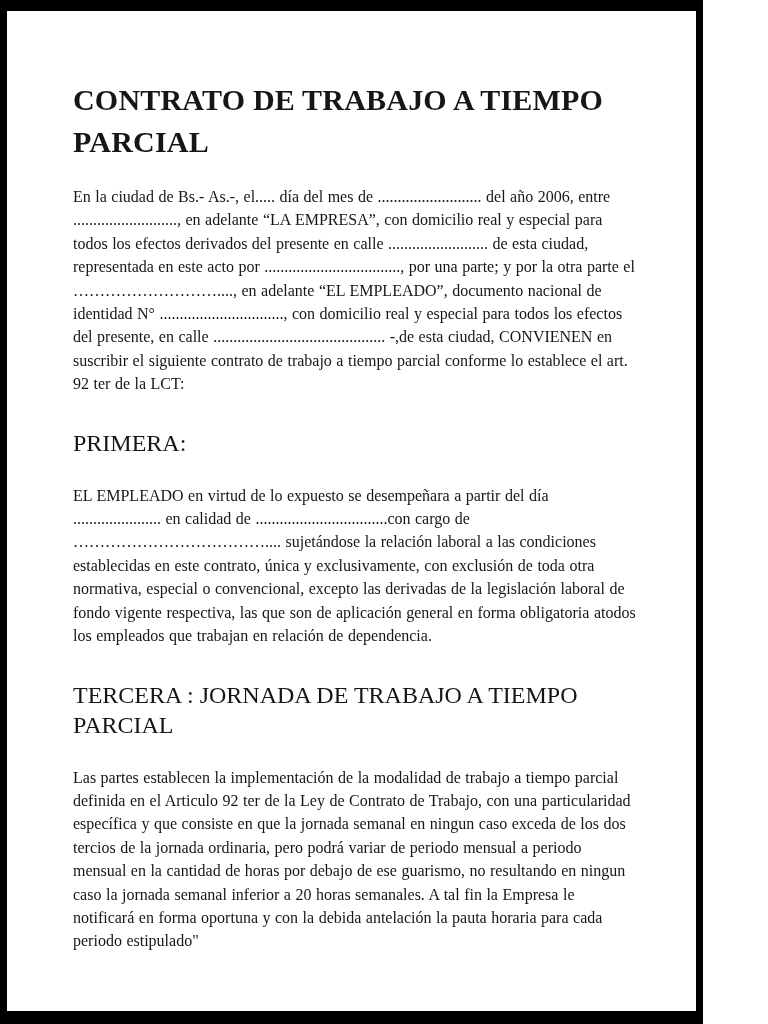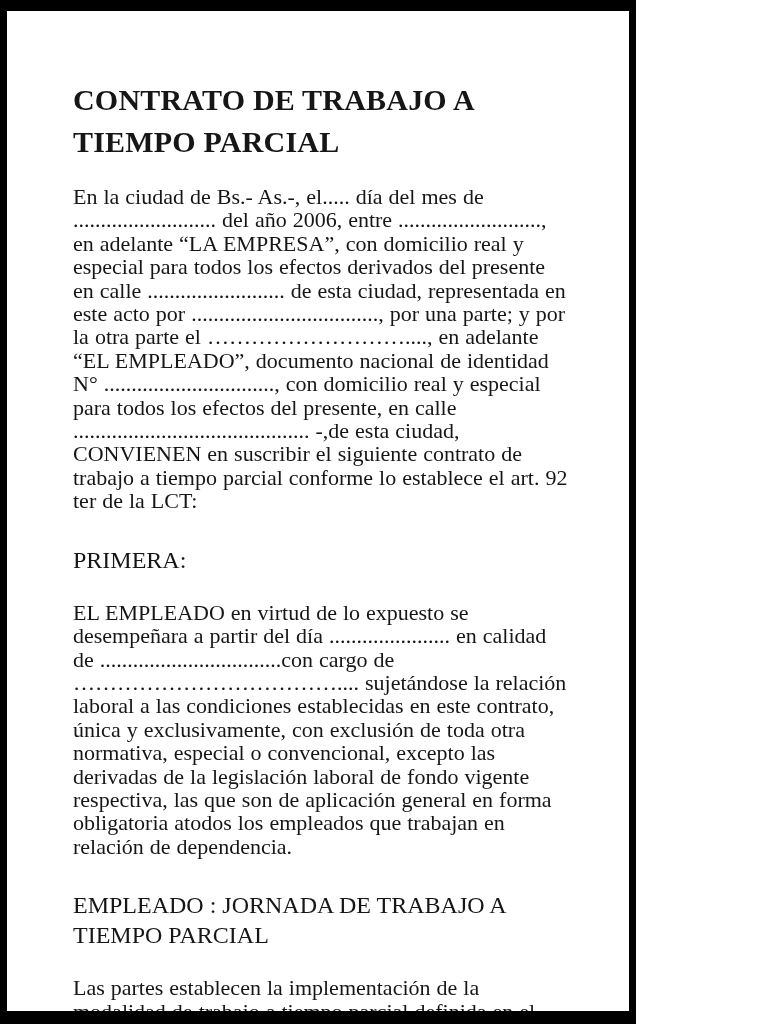--- a/index.html
+++ b/index.html
@@ -2,21 +2,21 @@
 <html><head>
 <meta charset="utf-8">
 <style>
   html, body {
     margin: 0;
     padding: 0;
     background: #ffffff;
   }
   .frame {
     box-sizing: border-box;
-    width: 636px;
+    width: 703px;
     height: 1024px;
     background: #000000;
     padding: 11px 7px 13px 7px;
   }
   .page {
     box-sizing: border-box;
     width: 100%;
     height: 100%;
     background: #ffffff;
     padding: 68px 58px 40px 66px;
@@ -25,21 +25,21 @@
     color: #161616;
   }
   .doc-title {
     font-size: 30px;
     line-height: 42px;
     font-weight: bold;
     margin: 0 0 22px 0;
     letter-spacing: 0.2px;
   }
   .body-par {
-    font-size: 22px;
+    font-size: 16px;
     line-height: 23.4px;
     margin: 0 0 26px 0;
     text-align: left;
     word-spacing: 0.5px;
   }
   .section-heading {
     font-size: 24px;
     line-height: 30px;
     font-weight: normal;
     margin: 32px 0 26px 0;
@@ -54,18 +54,18 @@
     <h1 class="doc-title">CONTRATO DE TRABAJO A TIEMPO PARCIAL</h1>
 
     <p class="body-par">En la ciudad de Bs.- As.-, el..... día del mes de .......................... del año 2006, entre .........................., en adelante “LA EMPRESA”, con domicilio real y especial para todos los efectos derivados del presente en calle ......................... de esta ciudad, representada en este acto por .................................., por una parte; y por la otra parte el ………………………...., en adelante “EL EMPLEADO”, documento nacional de identidad N° ..............................., con domicilio real y especial para todos los efectos del presente, en calle ........................................... -,de esta ciudad, CONVIENEN en suscribir el siguiente contrato de trabajo a tiempo parcial conforme lo establece el art. 92 ter de la LCT:</p>
 
     <h2 class="section-heading">PRIMERA:</h2>
 
 
 
     <p class="body-par">EL EMPLEADO en virtud de lo expuesto se desempeñara a partir del día ...................... en calidad de .................................con cargo de ……………………………….... sujetándose la relación laboral a las condiciones establecidas en este contrato, única y exclusivamente, con exclusión de toda otra normativa, especial o convencional, excepto las derivadas de la legislación laboral de fondo vigente respectiva, las que son de aplicación general en forma obligatoria atodos los empleados que trabajan en relación de dependencia.</p>
 
-    <h2 class="section-heading">EMPLEADO : JORNADA DE TRABAJO A TIEMPO PARCIAL</h2>
+    <h2 class="section-heading">TERCERA : JORNADA DE TRABAJO A TIEMPO PARCIAL</h2>
 
     <p class="body-par">Las partes establecen la implementación de la modalidad de trabajo a tiempo parcial definida en el Articulo 92 ter de la Ley de Contrato de Trabajo, con una particularidad específica y que consiste en que la jornada semanal en ningun caso exceda de los dos tercios de la jornada ordinaria, pero podrá variar de periodo mensual a periodo mensual en la cantidad de horas por debajo de ese guarismo, no resultando en ningun caso la jornada semanal inferior a 20 horas semanales. A tal fin la Empresa le notificará en forma oportuna y con la debida antelación la pauta horaria para cada periodo estipulado"</p>
 
   </div>
 </div>
 
 </body></html>

